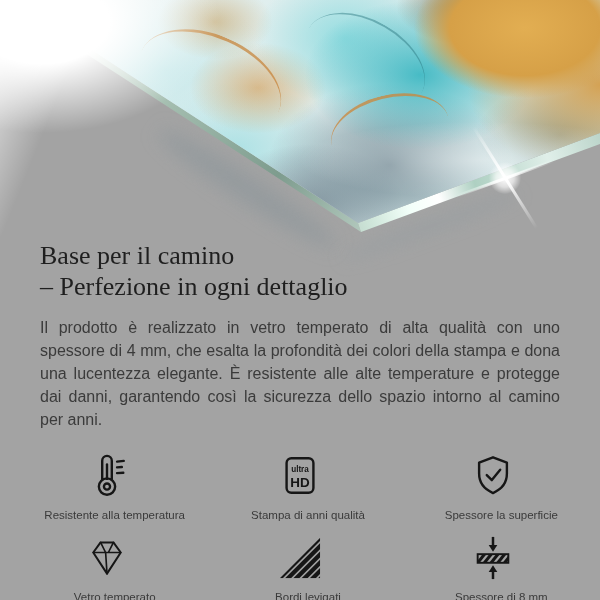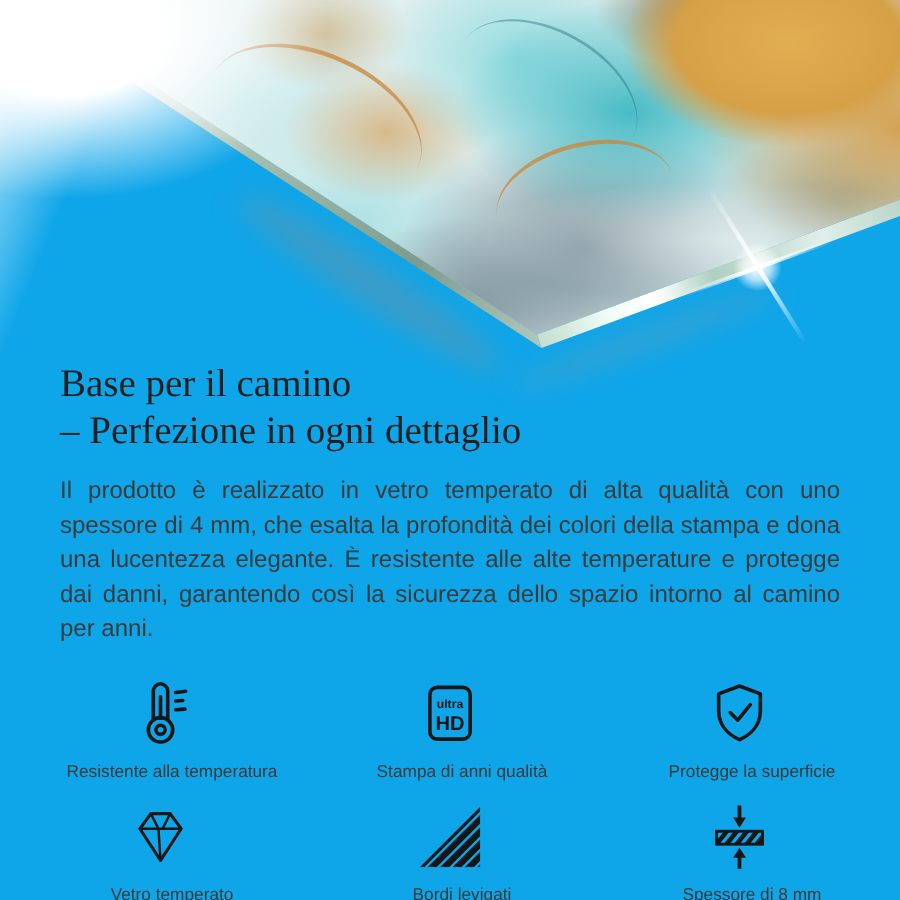--- a/index.html
+++ b/index.html
@@ -1,18 +1,18 @@
 <!DOCTYPE html>
 <html><head>
 <meta charset="utf-8">
 <style>
   html,body { margin:0; padding:0; background:#fff; }
   .page {
     position:relative; width:600px; height:600px; overflow:hidden;
-    background:#0ea5e9; font-family:"Liberation Sans", sans-serif;
+    background:#a3a3a3; font-family:"Liberation Sans", sans-serif;
   }
 
   
   .hero { position:absolute; left:0; top:0; width:600px; height:236px; }
   .hero * { position:absolute; }
 
   .shadow-a {
     left:142px; top:176px; width:210px; height:26px; border-radius:50%;
     background:rgba(128,142,150,.42); transform:rotate(33deg); filter:blur(9px);
   }
@@ -154,21 +154,21 @@
       <div class="flabel">Stampa di anni qualità</div>
     </div>
 
     <div class="feature">
       <div class="ficon">
         <svg class="icon" width="46" height="46" viewBox="0 0 48 48">
           <path class="s rnd" d="M24,4.5 L38.5,10 V21.5 C38.5,31.5 32.2,38.3 24,41.8 C15.8,38.3 9.5,31.5 9.5,21.5 V10 Z"></path>
           <path class="s rnd" d="M17.5,23 L22.8,28.3 L31.5,17.5"></path>
         </svg>
       </div>
-      <div class="flabel">Protegge la superficie</div>
+      <div class="flabel">Spessore la superficie</div>
     </div>
 
     <div class="feature">
       <div class="ficon">
         <svg class="icon" width="44" height="44" viewBox="0 0 48 48">
           <path class="s rnd" style="stroke-width:2.2" d="M9,18 L17,7 H31 L39,18 L24,41 Z"></path>
           <path class="s rnd" style="stroke-width:1.8" d="M9,18 H39 M17,7 L22.5,18 M31,7 L25.5,18 M22.5,18 L24,41"></path>
         </svg>
       </div>
       <div class="flabel">Vetro temperato</div>

